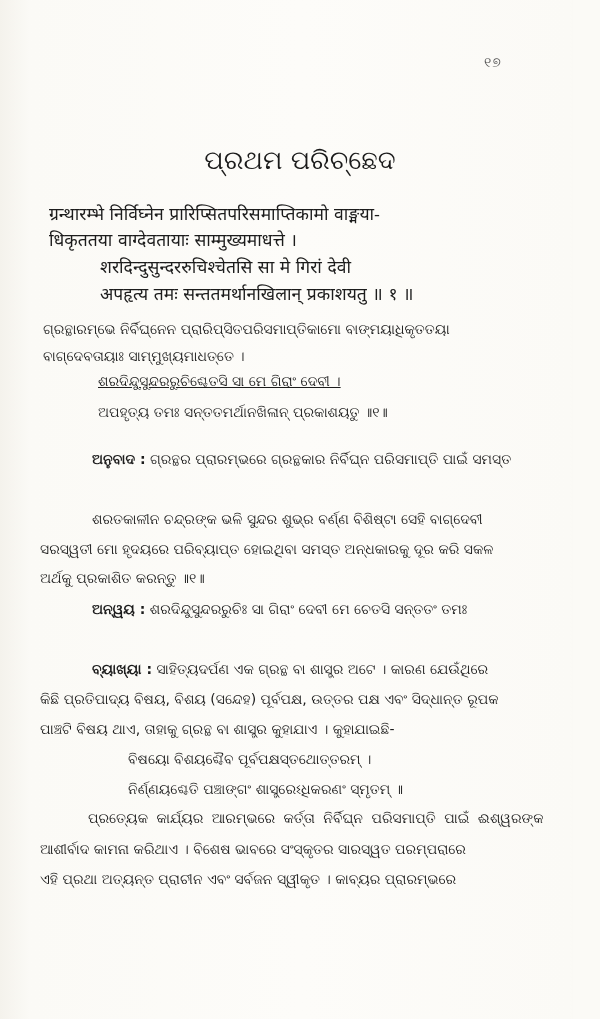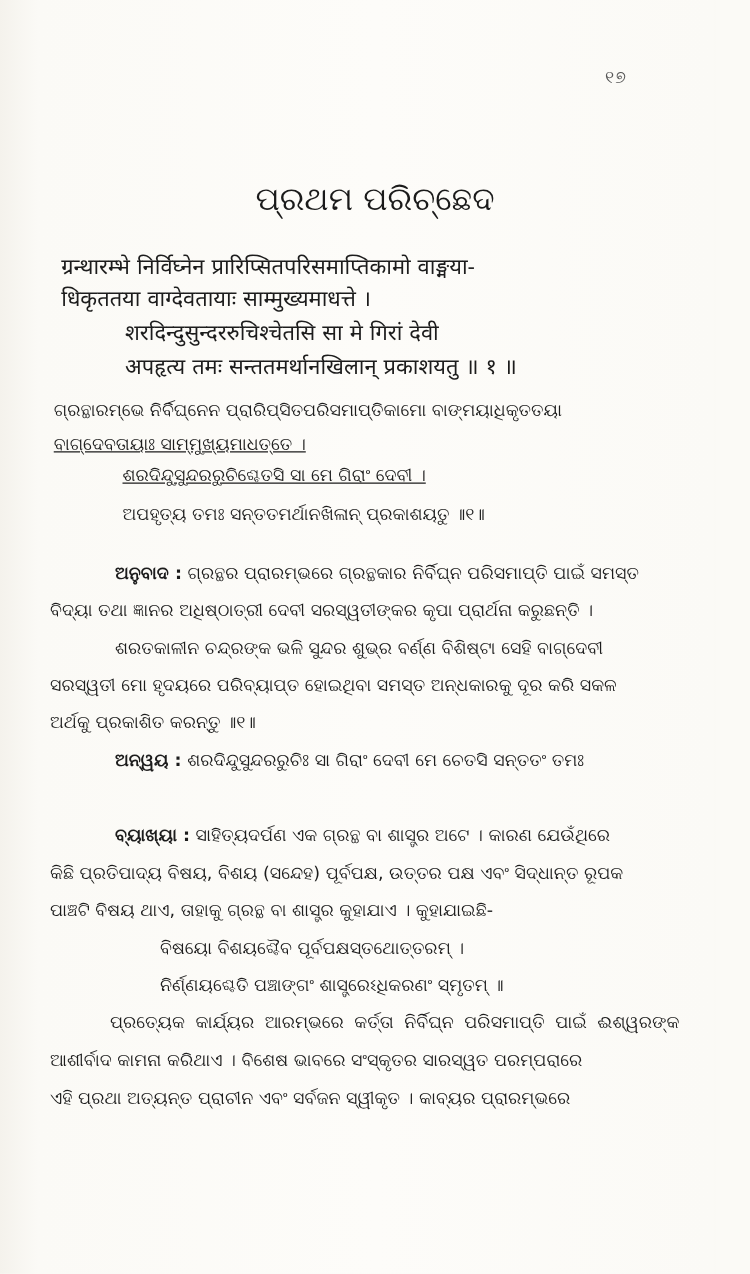--- a/index.html
+++ b/index.html
@@ -67,29 +67,28 @@
   <div class="page-number">୧୭</div>
 
   <h1 class="chapter-title">ପ୍ରଥମ ପରିଚ୍ଛେଦ</h1>
 
   <div class="line sk" style="left:49px; top:203px;text-align:center;">ग्रन्थारम्भे निर्विघ्नेन प्रारिप्सितपरिसमाप्तिकामो वाङ्मया-</div>
   <div class="line sk" style="left:49px; top:229px;">धिकृततया वाग्देवतायाः साम्मुख्यमाधत्ते ।</div>
   <div class="line sk" style="left:100px; top:256px;">शरदिन्दुसुन्दररुचिश्चेतसि सा मे गिरां देवी</div>
   <div class="line sk" style="left:100px; top:283px;">अपहृत्य तमः सन्ततमर्थानखिलान् प्रकाशयतु ॥ १ ॥</div>
 
   <div class="line od" style="left:43px; top:318px;">ଗ୍ରନ୍ଥାରମ୍ଭେ ନିର୍ବିଘ୍ନେନ ପ୍ରାରିପ୍ସିତପରିସମାପ୍ତିକାମୋ ବାଙ୍ମୟାଧିକୃତତୟା</div>
-  <div class="line od" style="left:43px; top:345px;text-decoration:underline;">ବାଗ୍‌ଦେବତାୟାଃ ସାମ୍ମୁଖ୍ୟମାଧତ୍ତେ ।</div>
+  <div class="line od" style="left:43px; top:345px;">ବାଗ୍‌ଦେବତାୟାଃ ସାମ୍ମୁଖ୍ୟମାଧତ୍ତେ ।</div>
   <div class="line od" style="left:98px; top:370px;text-decoration:underline;">ଶରଦିନ୍ଦୁସୁନ୍ଦରରୁଚିଶ୍ଚେତସି ସା ମେ ଗିରାଂ ଦେବୀ ।</div>
   <div class="line od" style="left:98px; top:401px;">ଅପହୃତ୍ୟ ତମଃ ସନ୍ତତମର୍ଥାନଖିଳାନ୍ ପ୍ରକାଶୟତୁ ॥୧॥</div>
 
   <div class="line od" style="left:92px; top:448px;">
     <span class="label">ଅନୁବାଦ :</span>
     <span>ଗ୍ରନ୍ଥର ପ୍ରାରମ୍ଭରେ ଗ୍ରନ୍ଥକାର ନିର୍ବିଘ୍ନ ପରିସମାପ୍ତି ପାଇଁ ସମସ୍ତ</span>
   </div>
-  <div class="line od" style="left:40px; top:478px;">ବିଦ୍ୟା ତଥା ଜ୍ଞାନର ଅଧିଷ୍ଠାତ୍ରୀ ଦେବୀ ସରସ୍ୱତୀଙ୍କର କୃପା ପ୍ରାର୍ଥନା କରୁଛନ୍ତି ।</div>
   <div class="line od" style="left:92px; top:508px;">ଶରତକାଳୀନ ଚନ୍ଦ୍ରଙ୍କ ଭଳି ସୁନ୍ଦର ଶୁଭ୍ର ବର୍ଣ୍ଣ ବିଶିଷ୍ଟା ସେହି ବାଗ୍‌ଦେବୀ</div>
   <div class="line od" style="left:40px; top:538px;">ସରସ୍ୱତୀ ମୋ ହୃଦୟରେ ପରିବ୍ୟାପ୍ତ ହୋଇଥିବା ସମସ୍ତ ଅନ୍ଧକାରକୁ ଦୂର କରି ସକଳ</div>
   <div class="line od" style="left:40px; top:567px;">ଅର୍ଥକୁ ପ୍ରକାଶିତ କରନ୍ତୁ ॥୧॥</div>
 
   <div class="line od" style="left:92px; top:598px;">
     <span class="label">ଅନ୍ୱୟ :</span>
     <span>ଶରଦିନ୍ଦୁସୁନ୍ଦରରୁଚିଃ ସା ଗିରାଂ ଦେବୀ ମେ ଚେତସି ସନ୍ତତଂ ତମଃ</span>
   </div>
 
   <div class="line od" style="left:92px; top:658px;">

